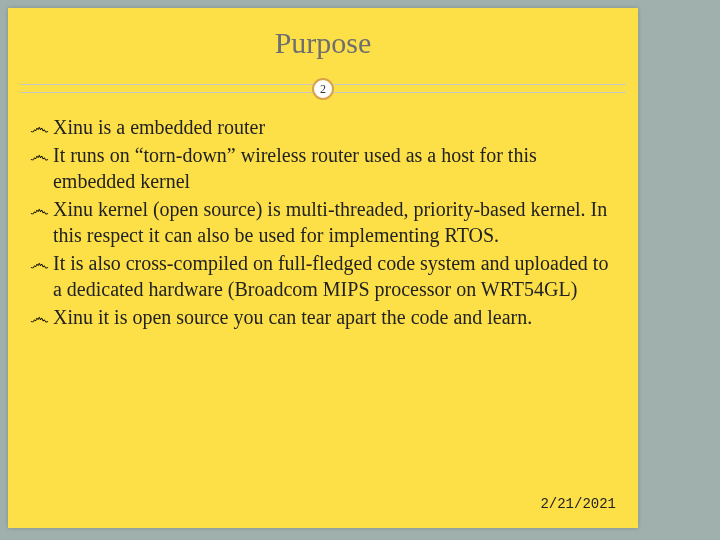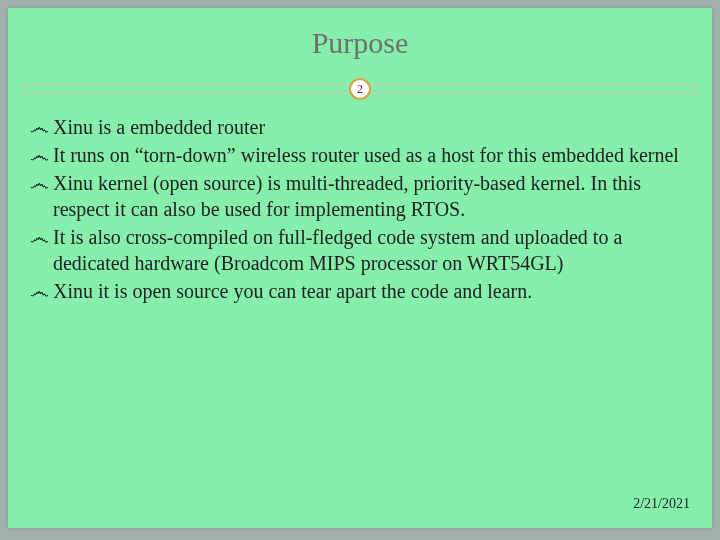--- a/index.html
+++ b/index.html
@@ -6,23 +6,23 @@
   html, body { width: 720px; height: 540px; overflow: hidden; }
   body {
     background: #9fb0ad;
     font-family: Georgia, 'Times New Roman', serif;
     color: #222;
   }
   .slide {
     position: absolute;
     top: 8px;
     left: 8px;
-    width: 704px;
+    width: 630px;
     height: 520px;
-    background: #86efac;
+    background: #fde047;
     box-shadow: 0 0 4px rgba(0,0,0,0.2);
   }
   .title {
     text-align: center;
     font-size: 30px;
     font-weight: normal;
     color: #6f6f6f;
     margin-top: 18px;
     margin-bottom: 10px;
     font-family: Georgia, serif;
@@ -75,21 +75,21 @@
     font-style: normal;
   }
   .bullet-text {
     flex: 1 1 auto;
   }
   .footer-date {
     position: absolute;
     right: 22px;
     bottom: 16px;
     font-size: 14px;
-    font-family: Liberation Serif, serif;
+    font-family: Liberation Mono, monospace;
     color: #222;
   }
 </style>
 </head>
 <body>
 
 <div class="slide">
   <h1 class="title">Purpose</h1>
 
   <div class="divider-wrap">

